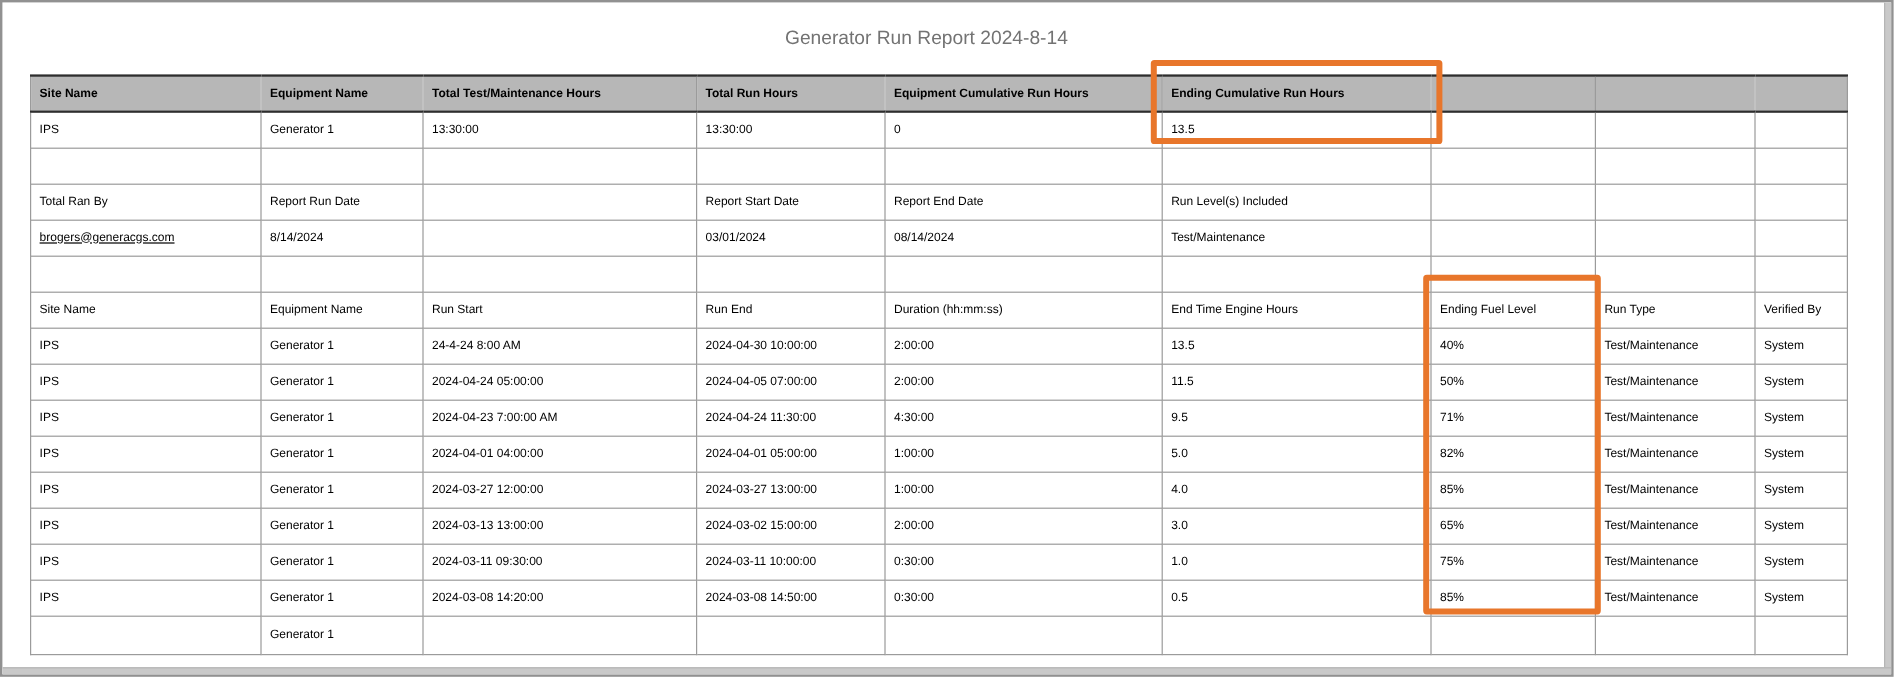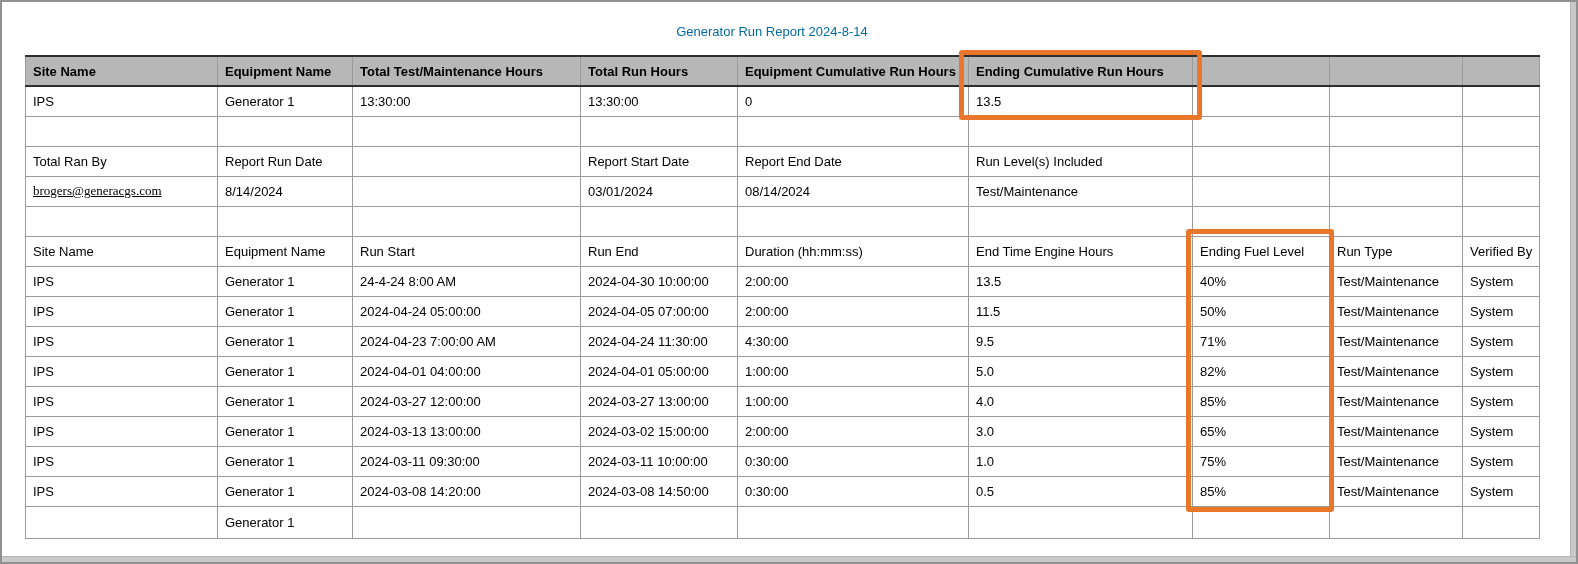--- a/index.html
+++ b/index.html
@@ -5,40 +5,40 @@
   * { margin:0; padding:0; box-sizing:border-box; }
   body { background:#ffffff; font-family:"Liberation Sans", sans-serif; }
   .screen {
     position:relative; width:1578px; height:564px; background:#ffffff;
     border:2px solid #919191; overflow:hidden;
   }
   .edge-right  { position:absolute; top:0; right:0; width:6px; height:100%; background:#c9c9c9; border-left:1px solid #b5b5b5; }
   .edge-bottom { position:absolute; left:0; bottom:0; width:100%; height:6px; background:#c9c9c9; border-top:1px solid #b5b5b5; }
   .title {
     position:absolute; top:22px; left:0; width:1540px; text-align:center;
-    font-size:13px; color:#0369a1;
+    font-size:16px; color:#737373;
   }
   table.grid {
-    position:absolute; left:23px; top:53px; width:1514px;
+    position:absolute; left:23px; top:60px; width:1514px;
     border-collapse:collapse; table-layout:fixed;
-    font-size:13px; color:#000;
+    font-size:10px; color:#000;
   }
   table.grid td, table.grid th {
     border:1px solid #9b9b9b; height:30px; padding:0 7px;
     overflow:hidden; white-space:nowrap; text-align:left; font-weight:normal;
     vertical-align:middle; background:#ffffff;
   }
   tr.last td { height:32px; }
   tr.hdr1 th {
     background:#b7b7b7; font-weight:bold;
     border-top:2px solid #2e2e2e; border-bottom:2px solid #2e2e2e;
   }
   td.colA, th.colA { background:#dcdcdc; font-weight:bold; }
   .tr { text-align:left; padding-right:9px !important; }
-  .u  { text-decoration:underline;font-family:Liberation Serif, serif; }
+  .u  { text-decoration:underline; }
   .hl {
     position:absolute; border:5px solid #e8762b; border-radius:3px;
     pointer-events:none; background:transparent;
   }
   .hl-cum  { left:957px;  top:48px;  width:243px; height:70px;  }
   .hl-fuel { left:1184px; top:227px; width:148px; height:283px; }
 </style>
 </head>
 <body>
 

